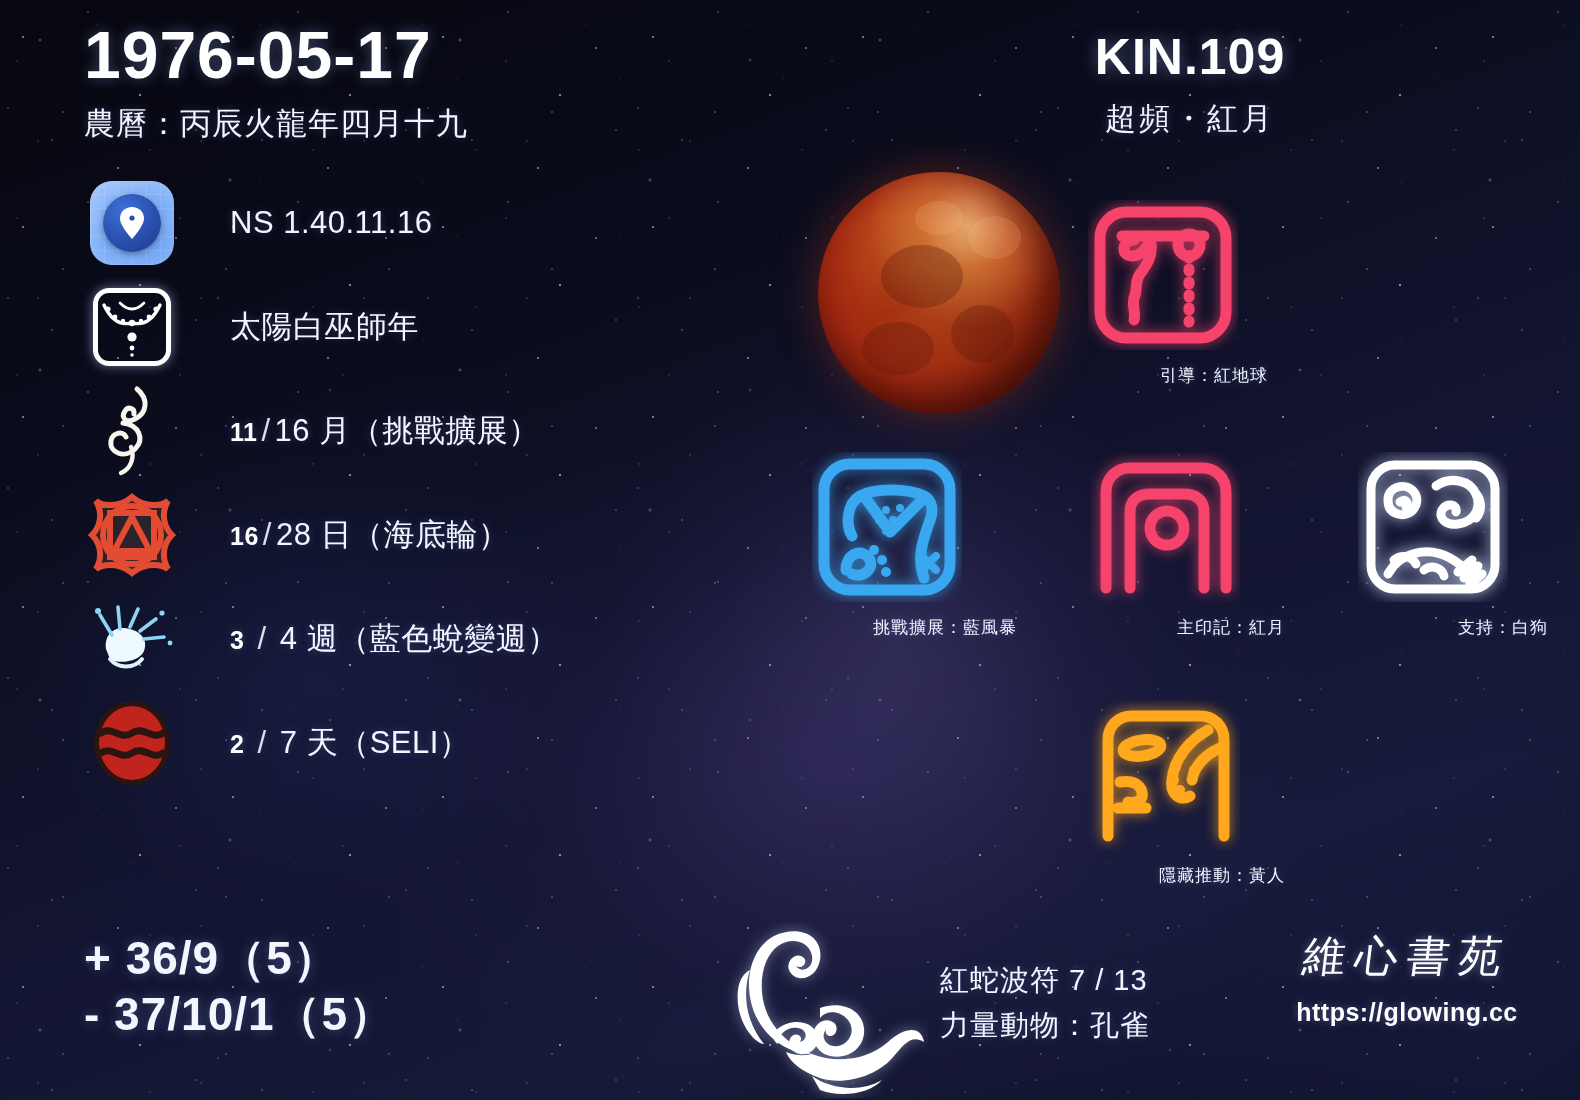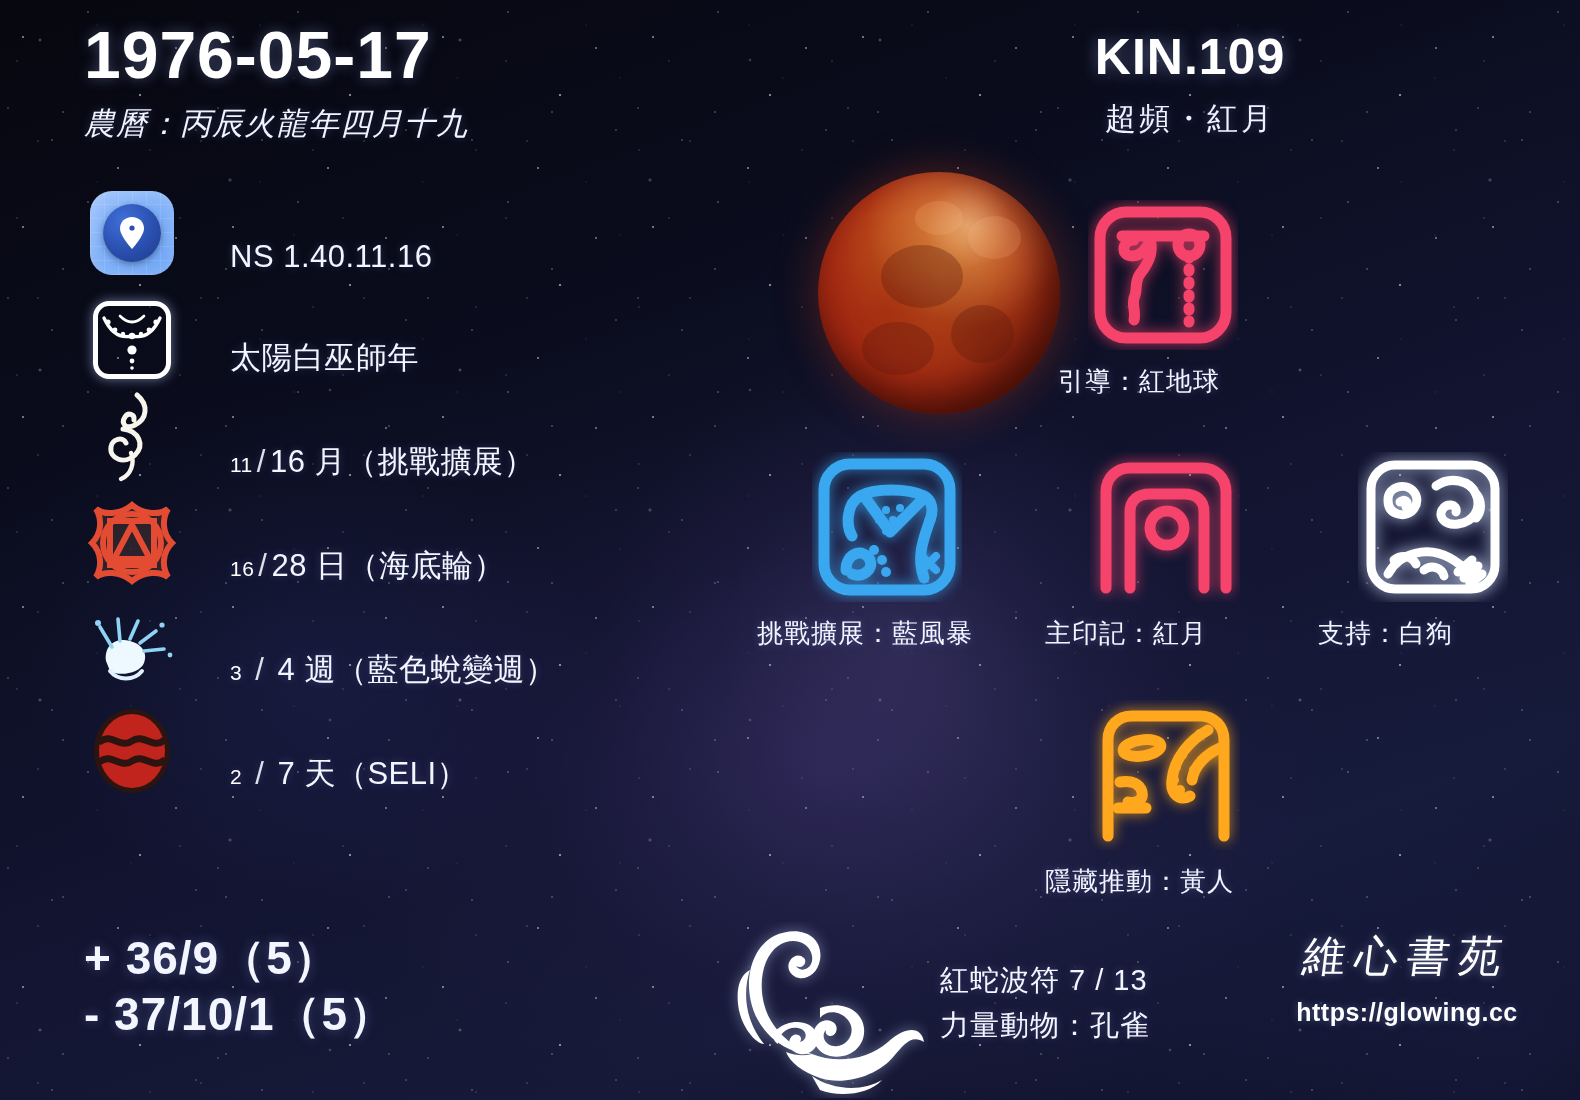--- a/index.html
+++ b/index.html
@@ -67,29 +67,28 @@
   .left { position:absolute; left:84px; top:22px; width:640px; }
 
   .gdate {
     font-size:66px; font-weight:bold; letter-spacing:1px;
     line-height:1.02; color:#ffffff;
     text-shadow:0 0 14px rgba(160,180,255,.35);
   }
   .lunar {
     margin-top:14px; font-size:31px; color:#f2f4ff; letter-spacing:1px;
     text-shadow:0 0 10px rgba(140,160,255,.3);
-    font-style:italic;
   }
 
   .rows { margin-top:26px; }
-  .row { display:flex; align-items:flex-end; height:104px; }
+  .row { display:flex; align-items:center; height:104px; }
   .row .ic { width:96px; flex:0 0 96px; display:flex; align-items:center; justify-content:center; }
   .row .tx { margin-left:50px; font-size:31px; color:#f4f6ff; white-space:nowrap;
              text-shadow:0 0 9px rgba(140,160,255,.28); letter-spacing:.5px; }
-  .row .tx .big { font-size:21px; font-weight:normal; color:#fff; }
+  .row .tx .big { font-size:25px; font-weight:bold; color:#fff; }
   .row .tx .sep { opacity:.9; padding:0 4px; }
 
   
   .ic-loc {
     width:84px; height:84px; border-radius:22px;
     background:linear-gradient(145deg,#9dc2fb 0%, #7fb0f8 45%, #6aa2f5 100%);
     box-shadow:inset 0 0 18px rgba(255,255,255,.25);
     display:flex; align-items:center; justify-content:center;
     position:relative; overflow:hidden;
   }
@@ -146,22 +145,22 @@
   }
   .moon .crater { position:absolute; border-radius:50%; background:rgba(90,25,12,.32); }
   .moon .crater.l { background:rgba(255,200,150,.16); }
 
   
   .mg { position:absolute; }
   .mg .box {
     width:150px; height:150px; border-radius:26px; position:relative;
   }
   .mg .lbl {
-    margin-top:14px; width:100%; text-align:left;
-    font-size:26px; color:#f2f4ff; white-space:nowrap; letter-spacing:1px;
+    margin-top:14px; width:100%; text-align:right;
+    font-size:17px; color:#f2f4ff; white-space:nowrap; letter-spacing:1px;
     text-shadow:0 0 9px rgba(150,170,255,.32);
   }
   .mg.g-guide { left:1088px; top:200px; }
   .mg.g-guide .lbl { margin-left:-30px; width:210px; }
   .mg.g-chal  { left:812px;  top:452px; }
   .mg.g-chal  .lbl { margin-left:-55px; width:260px; }
   .mg.g-main  { left:1090px; top:452px; }
   .mg.g-main  .lbl { margin-left:-45px; width:240px; }
   .mg.g-supp  { left:1358px; top:452px; }
   .mg.g-supp  .lbl { margin-left:-40px; width:230px; }

